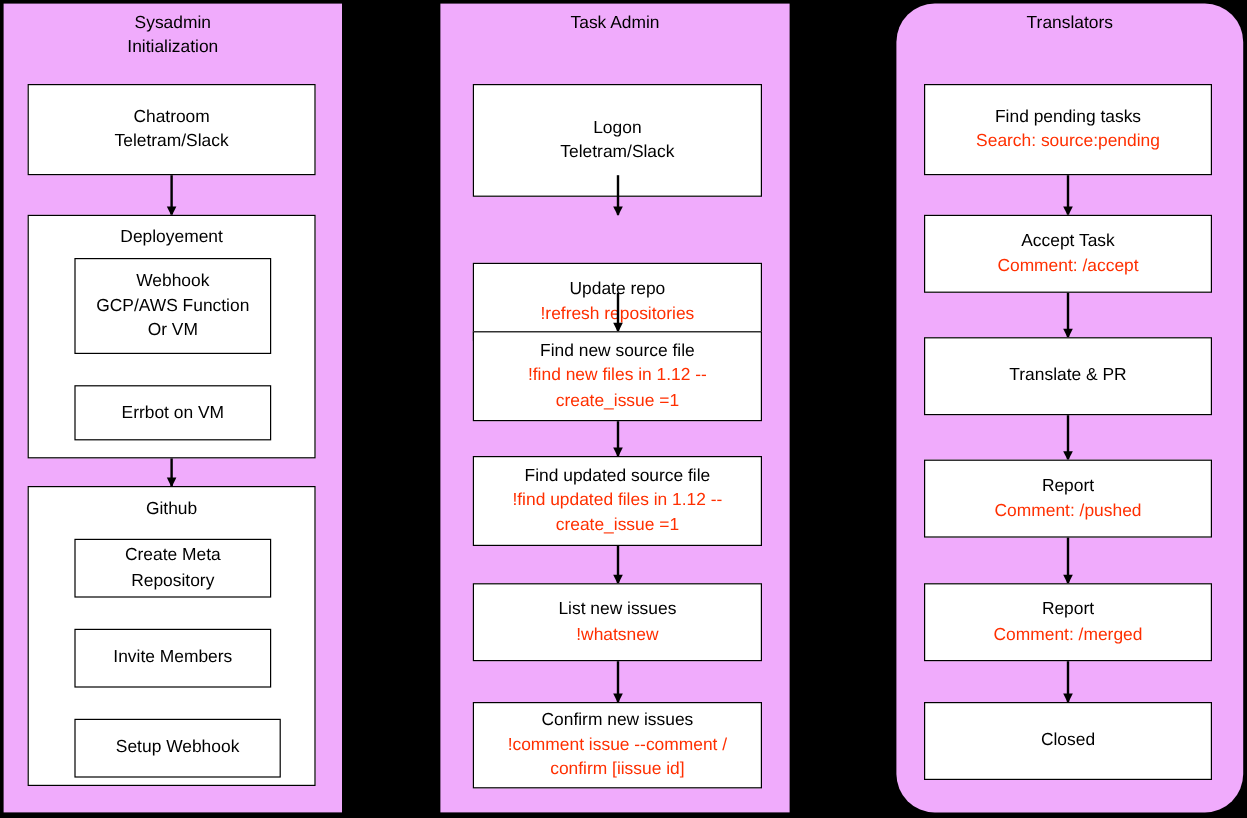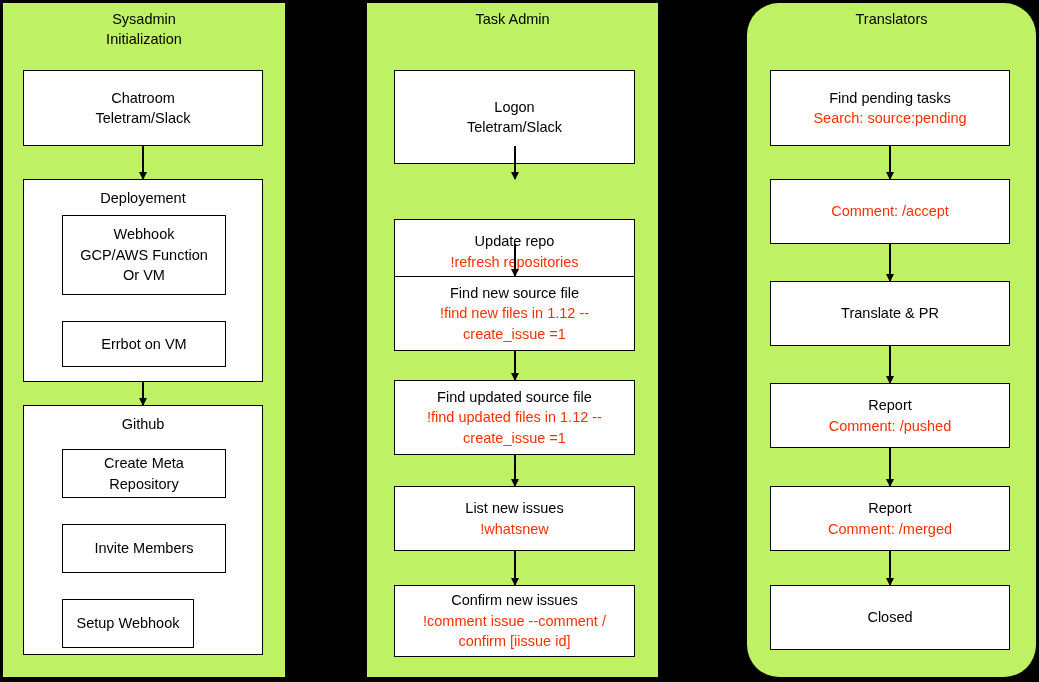--- a/index.html
+++ b/index.html
@@ -13,21 +13,21 @@
     position: relative;
     overflow: hidden;
     font-family: "Liberation Sans", sans-serif;
   }
 
   
   .lane {
     position: absolute;
     top: 3px;
     height: 674px;
-    background: #bef264;
+    background: #f0abfc;
     box-sizing: border-box;
   }
   #lane-0 { left: 3px;   width: 282px; }
   #lane-1 { left: 367px; width: 291px; }
   #lane-2 { left: 747px; width: 289px; border-radius: 32px; }
 
   .lane-title {
     position: absolute;
     top: 6px;
     left: 0;
@@ -130,21 +130,21 @@
     <div class="sub" style="left:38px; top:141px; width:164px; height:46px;">Errbot on VM</div>
   </div>
 
   <div class="arrow" style="left:139px; top:379px; height:23px;"></div>
 
   <div class="group" style="left:20px; top:402px; width:240px; height:250px;">
     <div class="group-title">Github</div>
     <div class="sub" style="left:38px; top:43px; width:164px; height:49px;">Create Meta
 Repository</div>
     <div class="sub" style="left:38px; top:118px; width:164px; height:49px;">Invite Members</div>
-    <div class="sub" style="left:38px; top:193px; width:132px; height:49px;">Setup Webhook</div>
+    <div class="sub" style="left:38px; top:193px; width:172px; height:49px;">Setup Webhook</div>
   </div>
 </div>
 
 <div class="lane" id="lane-1">
   <div class="lane-title">Task Admin</div>
 
   <div class="node" style="left:27px; top:67px; width:241px; height:94px;">
     <span class="l1">Logon</span>
     <span class="l2">Teletram/Slack</span>
   </div>
@@ -186,20 +186,21 @@
 <div class="lane" id="lane-2">
   <div class="lane-title">Translators</div>
 
   <div class="node" style="left:23px; top:67px; width:240px; height:76px;">
     <span class="l1">Find pending tasks</span>
     <span class="l2 red">Search: source:pending</span>
   </div>
   <div class="arrow" style="left:142px; top:143px; height:33px;"></div>
 
   <div class="node" style="left:23px; top:176px; width:240px; height:65px;">
+    <span class="l1">Accept Task</span>
     <span class="l2 red">Comment: /accept</span>
   </div>
   <div class="arrow" style="left:142px; top:241px; height:37px;"></div>
 
   <div class="node" style="left:23px; top:278px; width:240px; height:65px;">
     <span class="l1">Translate &amp; PR</span>
   </div>
   <div class="arrow" style="left:142px; top:343px; height:37px;"></div>
 
   <div class="node" style="left:23px; top:380px; width:240px; height:65px;">

